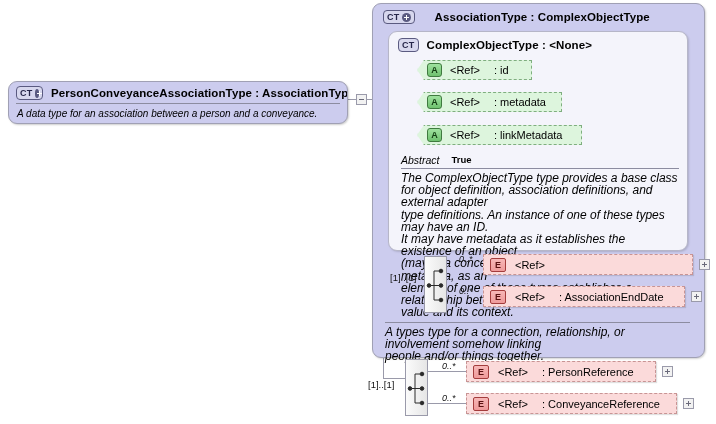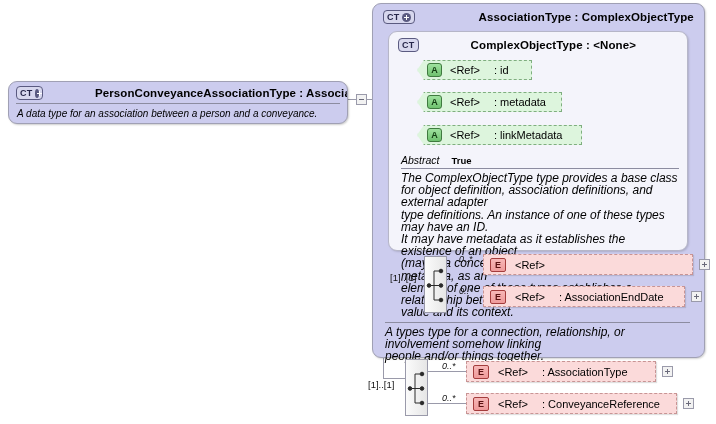--- a/index.html
+++ b/index.html
@@ -70,21 +70,20 @@
     font-size: 10px;
     padding: 4px 16px 4px 8px;
     line-height: 12px;
   }
 
   
   .hdr-row {
     display: flex;
     align-items: center;
     white-space: nowrap;
-    gap: 44px;
   }
   .hdr-label {
     font-size: 11.5px;
     font-weight: bold;
     letter-spacing: 0.1px;
   }
 
   
   .badge-ct {
     display: inline-flex;
@@ -215,21 +214,21 @@
     background: #6a6a7a;
   }
 
   
   .abstract-wrap {
     position: absolute;
     background: transparent;
   }
   .abstract-line {
     display: flex;
-    align-items: center;
+    align-items: flex-start;
     gap: 12px;
     padding-bottom: 2px;
   }
   .abstract-key {
     font-style: italic;
     font-size: 10.5px;
   }
   .abstract-val {
     font-size: 9.5px;
     font-weight: bold;
@@ -401,21 +400,21 @@
         <circle cx="16" cy="14" r="1.8"></circle>
         <circle cx="16" cy="28.5" r="1.8"></circle>
         <circle cx="16" cy="43" r="1.8"></circle>
       </g>
     </svg>
   </div>
 
   <div class="abs elem-box" style="left:466px; top:361px; width:190px;">
     <span class="badge-e">E</span>
     <span class="elem-ref">&lt;Ref&gt;</span>
-    <span class="elem-name">: AssociationType</span>
+    <span class="elem-name">: PersonReference</span>
   </div>
   <div class="tog is-plus" style="left:662px; top:366px;"></div>
   <div class="occ" style="left:442px; top:361px;">0..*</div>
 
   <div class="abs elem-box" style="left:466px; top:393px; width:211px;">
     <span class="badge-e">E</span>
     <span class="elem-ref">&lt;Ref&gt;</span>
     <span class="elem-name">: ConveyanceReference</span>
   </div>
   <div class="tog is-plus" style="left:683px; top:398px;"></div>

